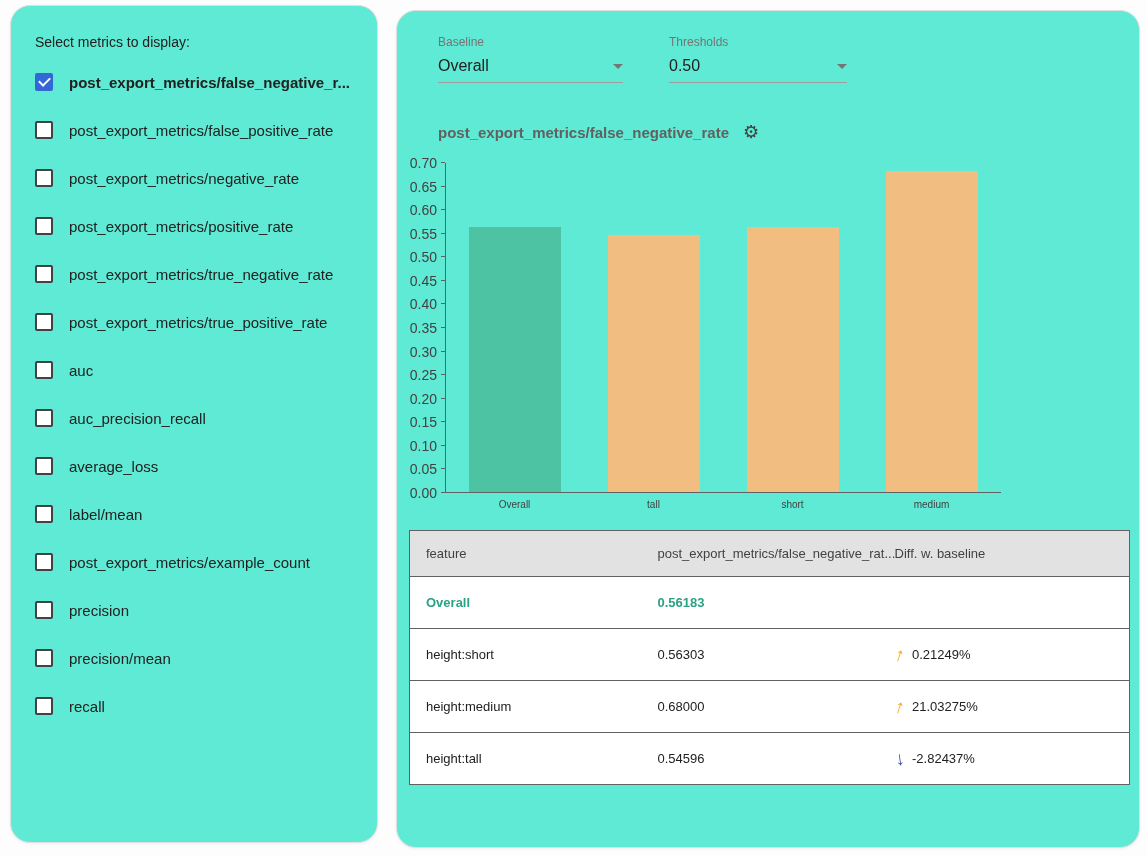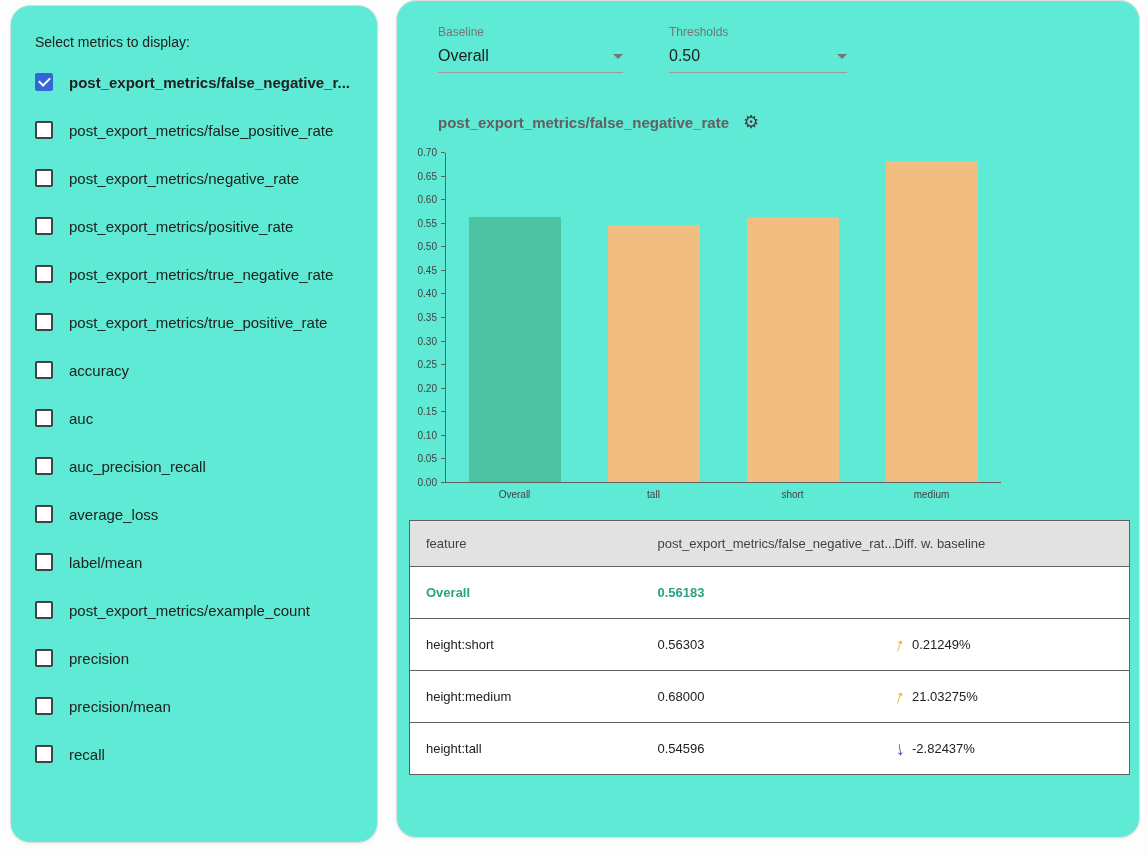--- a/index.html
+++ b/index.html
@@ -31,21 +31,21 @@
   .checkbox.checked::after {
     content:""; position:absolute; left:4px; top:0px;
     width:5px; height:9px;
     border:solid #fff; border-width:0 2px 2px 0;
     transform:rotate(45deg);
   }
   .metric-label { font-size:15px; color:#212121; white-space:nowrap; }
   .metric-label.selected { font-weight:bold; }
 
   
-  .main { left:396px; top:0; width:744px; height:838px; padding-top:24px; }
+  .main { left:396px; top:10px; width:744px; height:838px; padding-top:24px; }
 
   .controls { display:flex; gap:46px; margin-left:41px; }
   .dropdown { cursor:pointer; }
   .dd-label { font-size:12px; color:#757575; margin-bottom:8px; }
   .dd-value-row {
     display:flex; align-items:center; justify-content:space-between;
     border-bottom:1px solid #9e9e9e; padding-bottom:7px;
   }
   .dropdown-baseline .dd-value-row { width:185px; }
   .dropdown-thresholds .dd-value-row { width:178px; }
@@ -58,21 +58,21 @@
 
   .chart-header { display:flex; align-items:center; gap:14px; margin:40px 0 0 41px; }
   .chart-title { font-size:15px; font-weight:bold; color:#616161;text-align:right; }
   .gear { font-size:18px; color:#424242; cursor:pointer; line-height:1; }
 
   
   .chart { display:flex; margin:22px 0 0 8px; }
   .y-axis { position:relative; width:40px; height:330px; flex:none; }
   .y-tick-label {
     position:absolute; right:8px; width:30px;
-    font-size:10px; line-height:10px; color:#424242; text-align:right;
+    font-size:14px; line-height:10px; color:#424242; text-align:right;
   }
   .y-tick { position:absolute; right:0; width:4px; height:1px; background:#616161; }
   .plot-col { flex:none; }
   .plot {
     position:relative; width:556px; height:330px;
     border-left:1px solid #616161; border-bottom:1px solid #616161;
   }
   .bars { display:flex; width:100%; height:100%; align-items:flex-end; }
   .bar-slot { flex:1; display:flex; justify-content:center; align-items:flex-end; height:100%; }
   .bar { width:92px; }
@@ -129,24 +129,20 @@
           <span class="checkbox"></span>
           <span class="metric-label">post_export_metrics/positive_rate</span>
         </div>
         <div class="metric-item">
           <span class="checkbox"></span>
           <span class="metric-label">post_export_metrics/true_negative_rate</span>
         </div>
         <div class="metric-item">
           <span class="checkbox"></span>
           <span class="metric-label">post_export_metrics/true_positive_rate</span>
-        </div>
-        <div class="metric-item">
-          <span class="checkbox"></span>
-          <span class="metric-label">accuracy</span>
         </div>
         <div class="metric-item">
           <span class="checkbox"></span>
           <span class="metric-label">auc</span>
         </div>
         <div class="metric-item">
           <span class="checkbox"></span>
           <span class="metric-label">auc_precision_recall</span>
         </div>
         <div class="metric-item">

